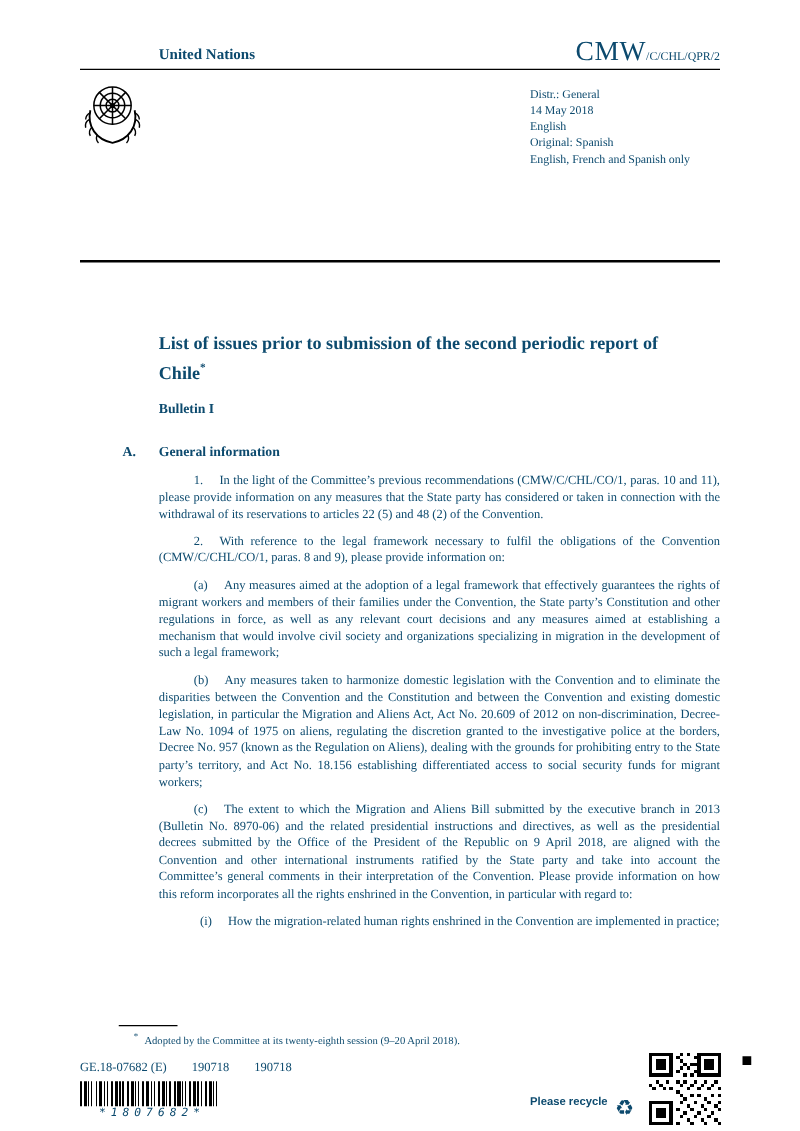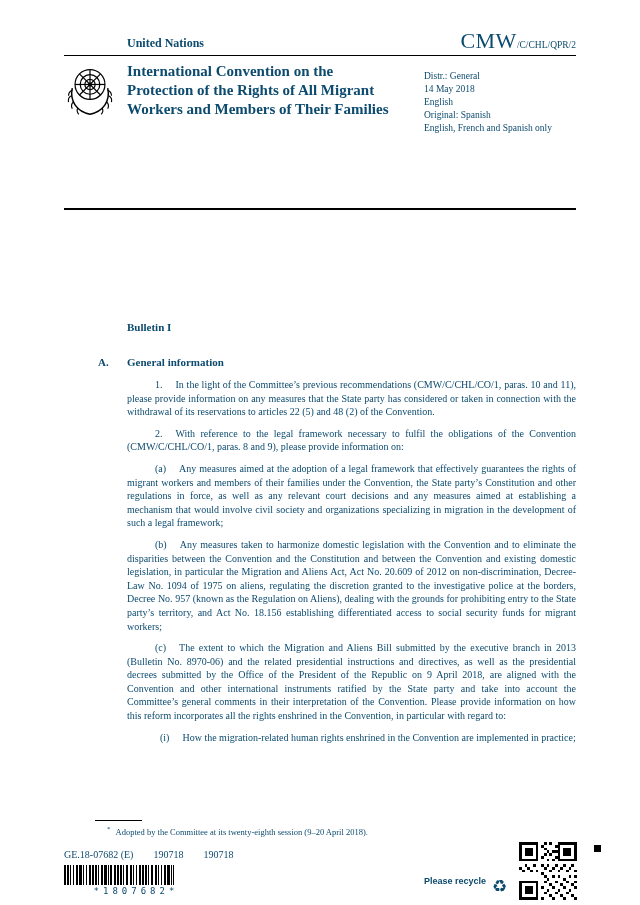--- a/index.html
+++ b/index.html
@@ -96,23 +96,23 @@
   .ge-line span { margin-right: 20px; }
   .barcode {
     position: absolute; left: 64px; top: 865px; width: 112px; height: 20px;
     background: repeating-linear-gradient(90deg,
       #000 0 1.5px, #fff 1.5px 3px,
       #000 3px 5.5px, #fff 5.5px 6.5px,
       #000 6.5px 7.5px, #fff 7.5px 9px,
       #000 9px 10px, #fff 10px 12.5px);
   }
   .barcode-text {
-    position: absolute; left: 80px; top: 886px; width: 112px;
+    position: absolute; left: 52px; top: 886px; width: 112px;
     font-family: "DejaVu Sans Mono", monospace;
-    font-size: 9px; letter-spacing: 4px; text-align: center;
+    font-size: 9px; letter-spacing: 4px; text-align: right; font-style: italic;
   }
   .recycle {
     position: absolute; left: 424px; top: 876px;
     display: flex; align-items: flex-start;
     font-family: "Liberation Sans", sans-serif;
     font-size: 9px; font-weight: bold;
   }
   .recycle .glyph { font-size: 17px; font-weight: normal; margin-left: 6px; }
   .qr { position: absolute; left: 519px; top: 842px; width: 58px; height: 58px; }
   .registration-mark {
@@ -153,32 +153,34 @@
         <path d="M12 43 q-3 3 -1 7"></path>
         <path d="M17 49 q-2 4 1 7"></path>
         <path d="M49 30 q4 2 4 6"></path>
         <path d="M50 36 q4 2 3 7"></path>
         <path d="M48 43 q3 3 1 7"></path>
         <path d="M43 49 q2 4 -1 7"></path>
       </g>
     </svg>
   </div>
 
-  <div class="masthead-title">International Convention on the Protection of the Rights of All Migrant Workers and Members of Their Families</div>
   <div class="info-block">
     <div>Distr.: General</div>
     <div>14 May 2018</div>
     <div>English</div>
     <div>Original: Spanish</div>
     <div>English, French and Spanish only</div>
   </div>
 
   <div class="thick-rule"></div>
 
 
+  <div class="doc-title">
+    <span>List of issues prior to submission of the second periodic report of Chile</span><sup>*</sup>
+  </div>
 
   <div class="section-heading">Bulletin I</div>
 
   <div class="subsection-heading">
     <span class="letter">A.</span><span>General information</span>
   </div>
 
   <div class="body-text">
     <p><span class="pnum">1.</span><span>In the light of the Committee’s previous recommendations (CMW/C/CHL/CO/1, paras. 10 and 11), please provide information on any measures that the State party has considered or taken in connection with the withdrawal of its reservations to articles 22 (5) and 48 (2) of the Convention.</span></p>
     <p><span class="pnum">2.</span><span>With reference to the legal framework necessary to fulfil the obligations of the Convention (CMW/C/CHL/CO/1, paras. 8 and 9), please provide information on:</span></p>

